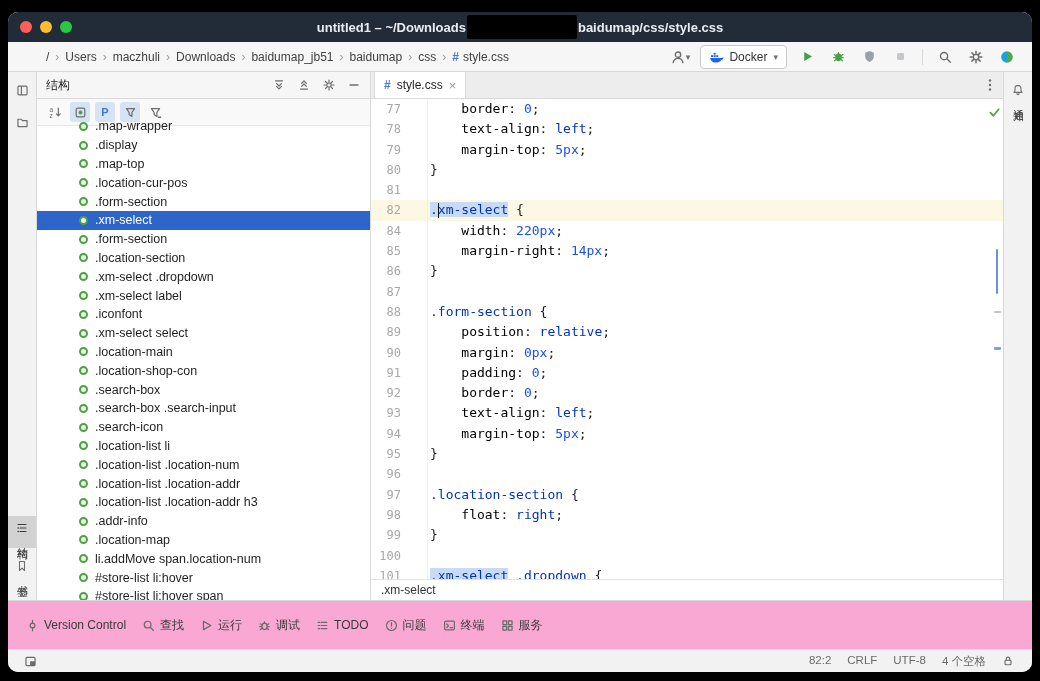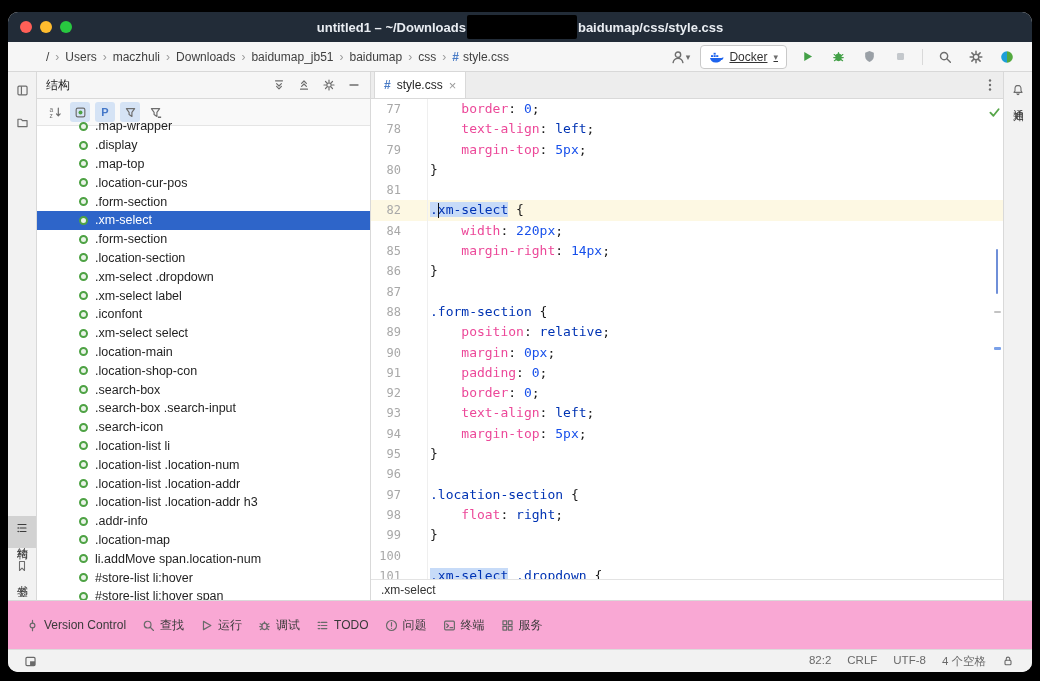--- a/index.html
+++ b/index.html
@@ -17,21 +17,21 @@
   .toolbar{height:29px;flex:none;background:#f6f6f6;border-bottom:1px solid #d8d8d8;display:flex;align-items:center;
     padding:0 14px 0 38px;}
   .crumbs{display:flex;align-items:center;min-width:0;}
   .crumb{font-size:12px;color:#414141;display:flex;align-items:center;gap:4px;cursor:default;white-space:nowrap;}
   .crumb-sep{color:#9b9b9b;margin:0 6px;font-size:12px;}
   .fhash{color:#4a7cc6;font-weight:bold;font-size:12px;}
   .actions{margin-left:auto;display:flex;align-items:center;gap:9px;}
   .icon-btn{width:22px;height:22px;display:flex;align-items:center;justify-content:center;border-radius:4px;}
   .arrow{font-size:9px;color:#6e6e6e;margin-left:1px;}
   .docker-btn{display:flex;align-items:center;gap:5px;height:22px;padding:0 8px;background:#fff;border:1px solid #c9c9c9;
-    border-radius:4px;font-size:12px;color:#333;text-decoration:underline;}
+    border-radius:4px;font-size:12px;color:#333;}
   .vsep{width:1px;height:16px;background:#d9d9d9;margin:0 2px;}
   
   .main{flex:1;display:flex;min-height:0;}
   .strip{width:28px;flex:none;background:#f2f2f2;display:flex;flex-direction:column;align-items:center;}
   .strip.left{border-right:1px solid #d9d9d9;padding-top:8px;gap:12px;}
   .strip.right{border-left:1px solid #d9d9d9;padding-top:6px;gap:4px;}
   .vtab{width:100%;display:flex;flex-direction:column;align-items:center;gap:4px;padding:6px 0;}
   .vtab.active{background:#d2d2d2;}
   .vtext{writing-mode:vertical-rl;font-size:11px;color:#3c3c3c;letter-spacing:2px;}
   .strip-bottom{margin-top:auto;width:100%;display:flex;flex-direction:column;align-items:center;margin-bottom:14px;gap:6px;}
@@ -58,21 +58,21 @@
   .trow.sel{background:#2e65c9;color:#fff;}
   .ring{width:9px;height:9px;flex:none;border:2px solid #4ea244;border-radius:50%;box-sizing:border-box;background:#eaf4e8;}
   
   .editor-col{flex:1;display:flex;flex-direction:column;min-width:0;position:relative;}
   .code-area{flex:1;overflow:hidden;background:#fff;position:relative;
     font-family:"DejaVu Sans Mono","Liberation Mono",monospace;}
   .line{display:flex;height:20.3px;line-height:20.3px;font-size:13px;}
   .line.cur{background:#fdf8e3;}
   .gut{width:56px;flex:none;text-align:right;padding-right:26px;box-sizing:border-box;color:#a8a8a8;font-size:12px;}
   pre.src{margin:0;flex:1;font:inherit;padding-left:2px;border-left:1px solid #efefef;position:relative;white-space:pre;}
-  .c-t{color:#1f1f1f;} .c-p{color:#ec4899;} .c-o{color:#1a1a1a;} .c-n{color:#1750eb;}
+  .c-t{color:#1f1f1f;} .c-p{color:#000000;} .c-o{color:#1a1a1a;} .c-n{color:#1750eb;}
   .c-v{color:#0033b3;} .c-s{color:#0033b3;} .c-sh{color:#0033b3;background:#c7dbf8;}
   .caret{position:absolute;top:2.5px;width:1px;height:15px;background:#111;}
   .scroll-strip{position:absolute;top:0;right:0;bottom:20px;width:12px;background:transparent;}
   .mark{position:absolute;border-radius:1px;}
   .mark.thumb{right:5px;top:150px;width:2px;height:45px;background:#6f8fd8;}
   .mark.m1{right:2px;top:212px;width:7px;height:2px;background:#c3c3c3;}
   .mark.m2{right:2px;top:248px;width:7px;height:3px;background:#7aa0e8;}
   .inspect-ok{position:absolute;top:7px;right:2px;}
   .crumb-bar{height:20px;flex:none;border-top:1px solid #e3e3e3;background:#fff;display:flex;align-items:center;
     padding-left:10px;font-size:12px;color:#333;}

